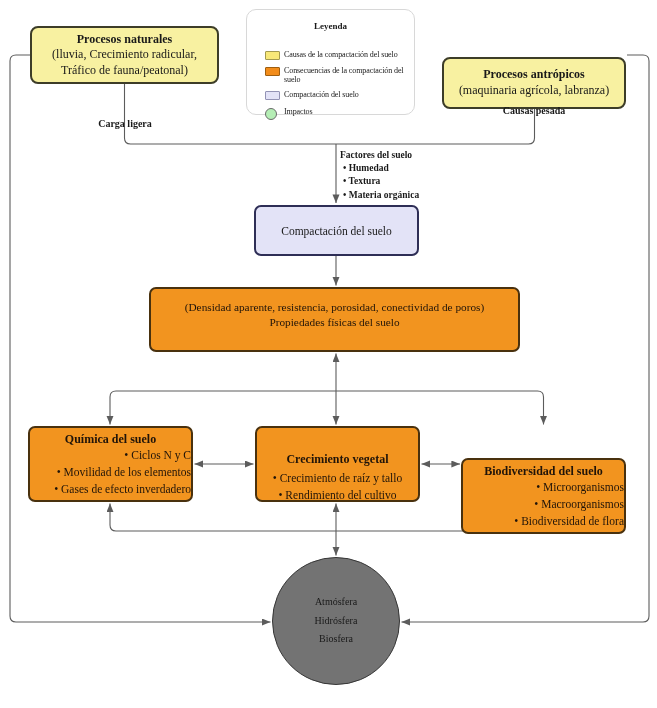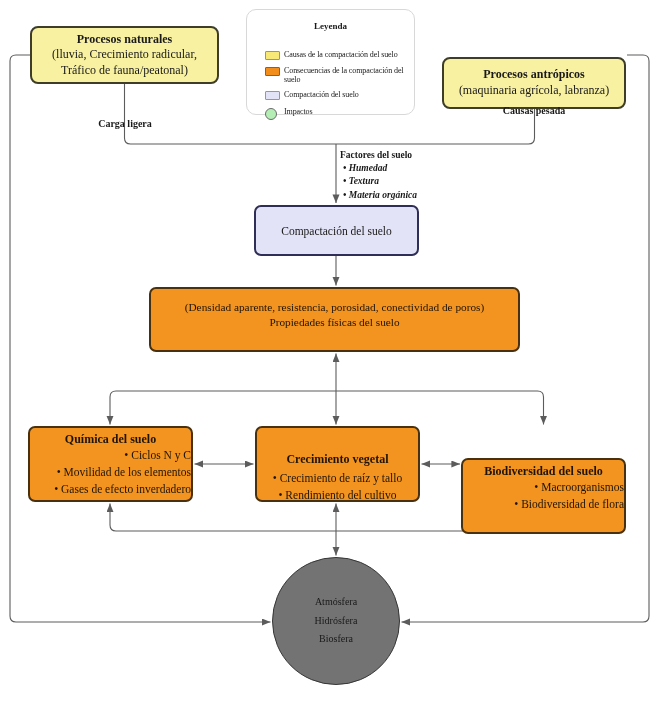--- a/index.html
+++ b/index.html
@@ -83,21 +83,21 @@
   .legend-item .lab { display: block; margin-left: 19px; width: 127px; line-height: 9.1px; letter-spacing: -0.1px; }
   .swatch.sw-yellow { background: #F8E878; border-color: #A39A50; }
   .swatch.sw-orange { background: #F28C1A; border-color: #9E5E10; }
   .swatch.sw-lavender { background: #E3E3F7; border-color: #9393B5; }
   .swatch.sw-green { background: #B5EEB5; border-color: #6B6B6B; width: 12px; height: 12px; border-radius: 50%; }
 
   
   .edge-label { position: absolute; font-weight: bold; font-size: 10px; white-space: nowrap; }
   .edge-label.centered { transform: translateX(-50%); }
   .factores { position: absolute; left: 340px; top: 149px; font-weight: bold; font-size: 9.5px; line-height: 13.2px; text-align: left; }
-  .factores .f-item { padding-left: 3px; font-style: italic; }
+  .factores .f-item { padding-left: 3px; }
 </style>
 </head>
 <body>
 
 <div class="canvas">
 
   <svg class="edges" viewBox="0 0 657 708">
     <defs>
       <marker id="arr" markerUnits="userSpaceOnUse" markerWidth="10" markerHeight="8" refX="8.6" refY="3.5" orient="auto-start-reverse">
         <path d="M0,0 L8.6,3.5 L0,7 Z" fill="#5C5C5C"></path>
@@ -184,20 +184,21 @@
     <div class="title">Crecimiento vegetal</div>
     <ul>
       <li>•  Crecimiento de raíz y tallo</li>
       <li>• Rendimiento del cultivo</li>
     </ul>
   </div>
 
   <div class="node conseq listbox" style="left:461px; top:426px; width:165px; height:76px;margin-top:32px;">
     <div class="title">Biodiversidad del suelo</div>
     <ul>
+      <li>• Microorganismos</li>
       <li>• Macroorganismos</li>
       <li>• Biodiversidad de flora</li>
     </ul>
   </div>
 
   <div class="node impacts" style="left:272px; top:557px; width:128px; height:128px;">
     <div>Atmósfera</div>
     <div>Hidrósfera</div>
     <div>Biosfera</div>
   </div>

